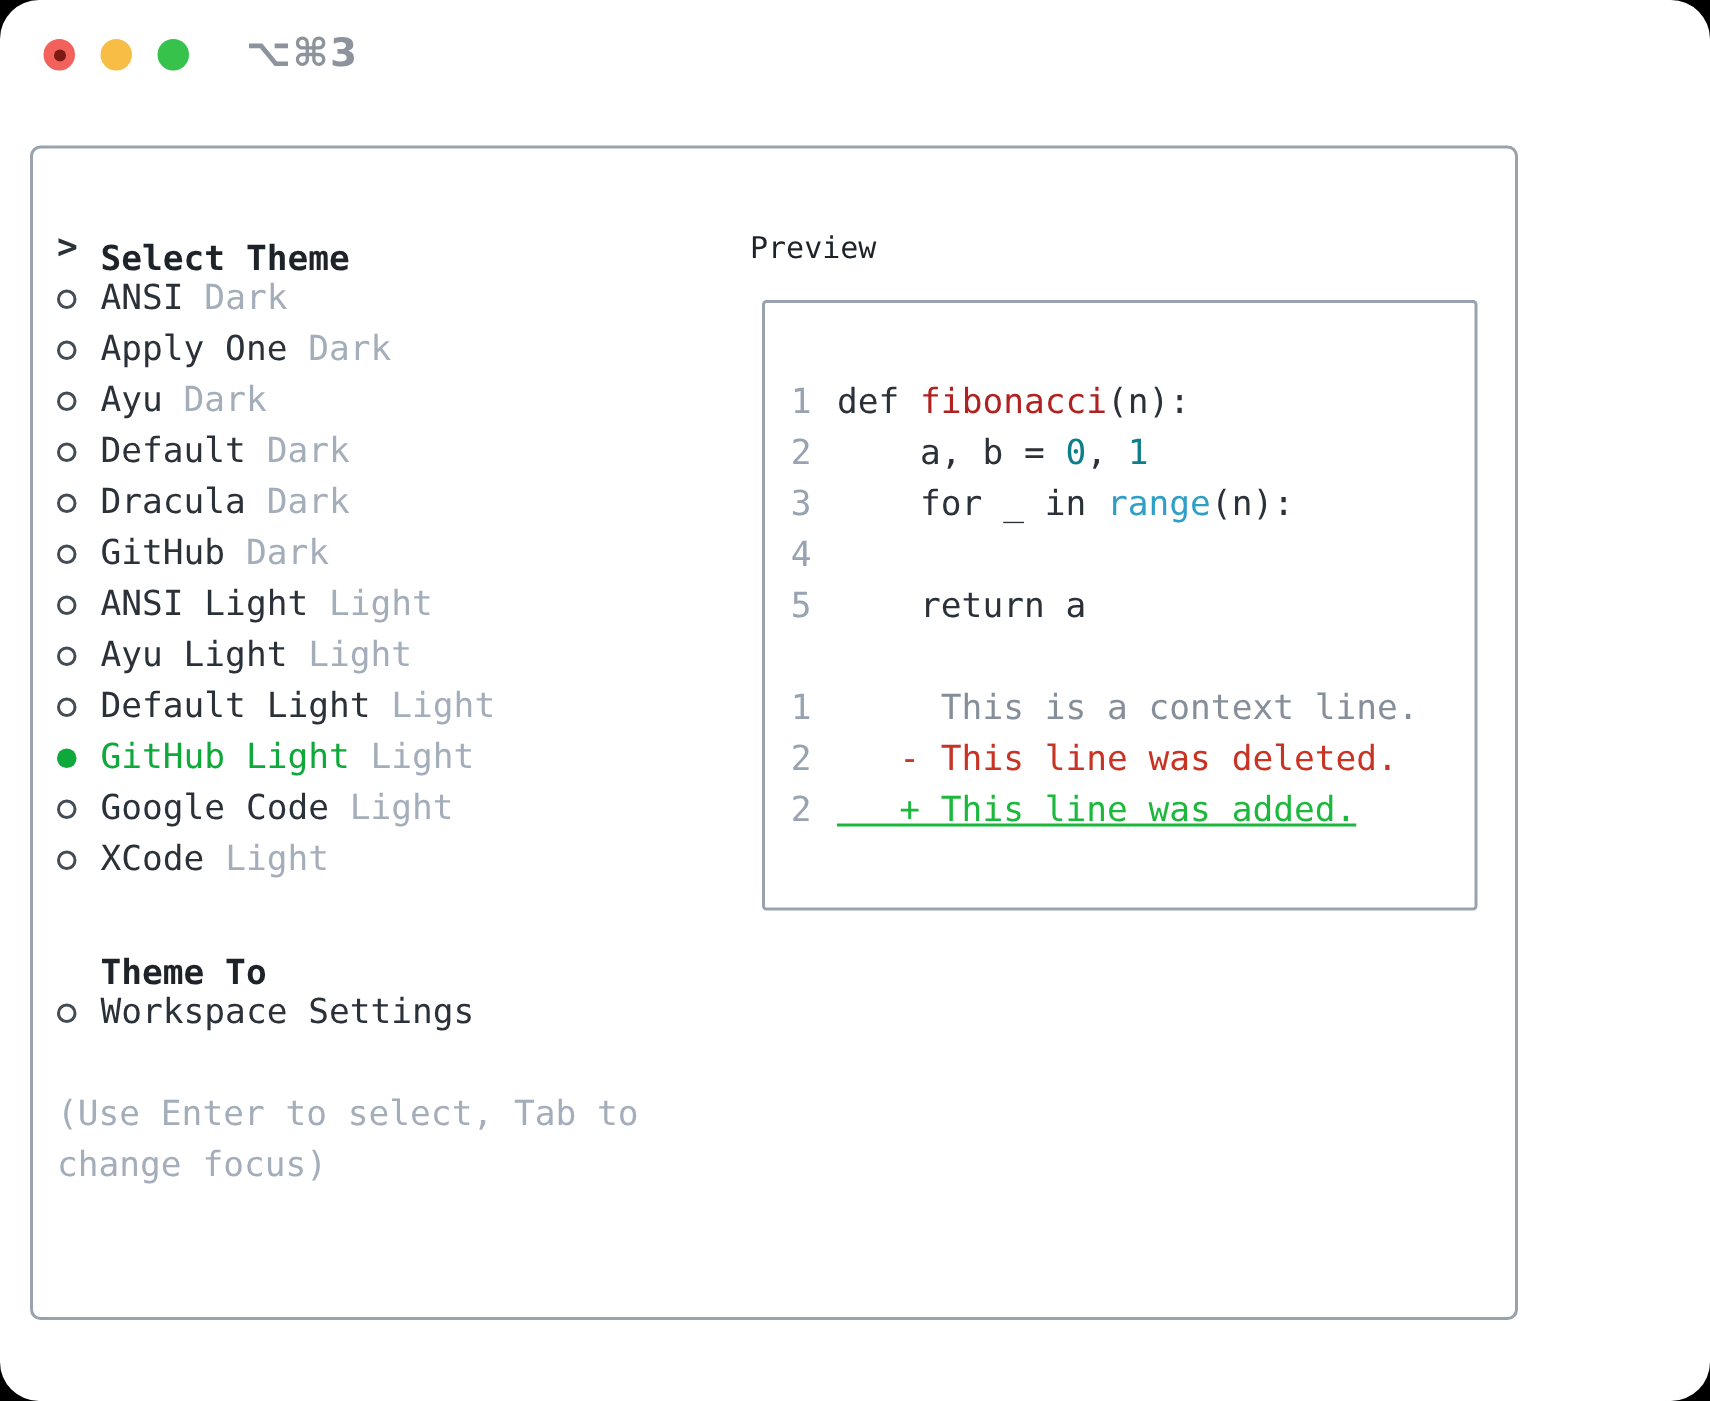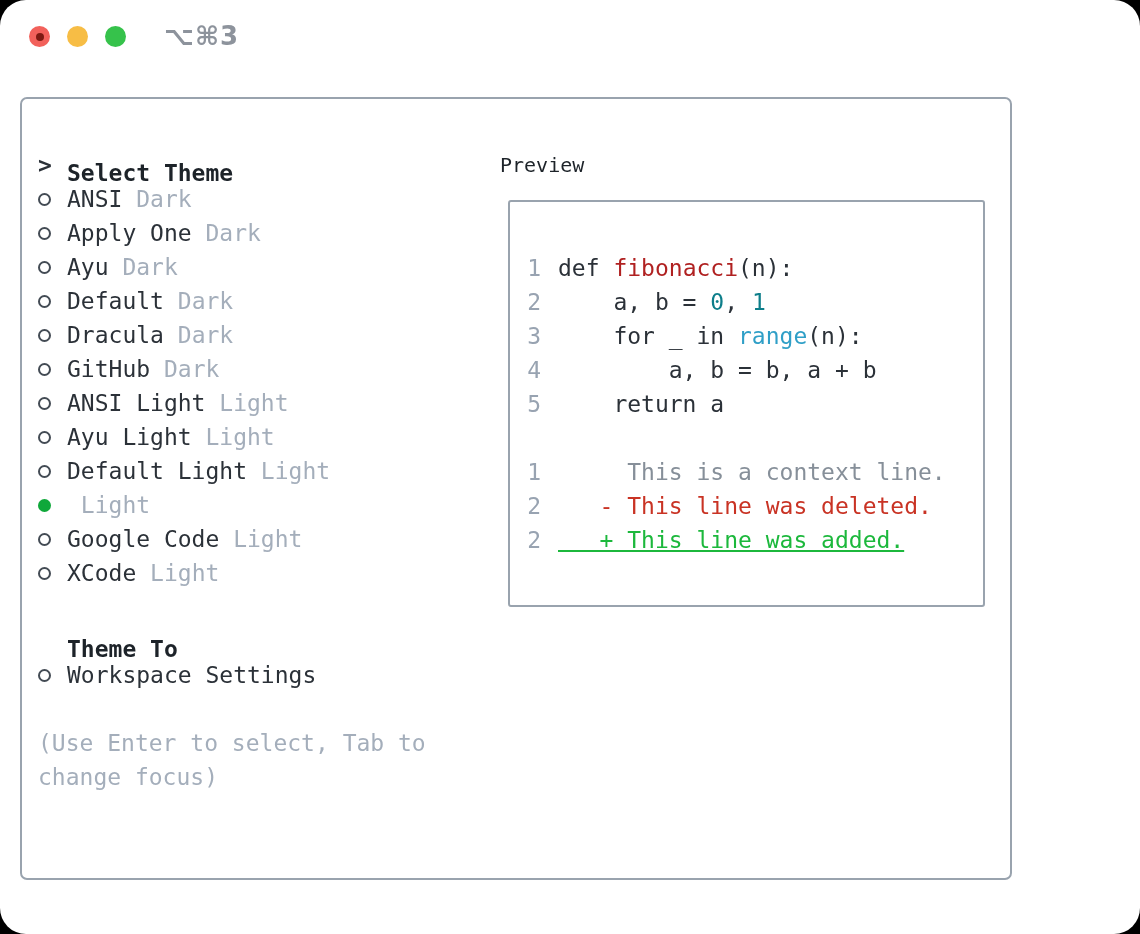--- a/index.html
+++ b/index.html
@@ -165,20 +165,21 @@
           <span class="marker">
             <span class="circle"></span>
           </span>
           <span class="name">Default Light</span>
           <span class="variant"> Light</span>
         </div>
         <div class="row selected">
           <span class="marker">
             <span class="circle filled"></span>
           </span>
+          <span class="name">GitHub Light</span>
           <span class="variant"> Light</span>
         </div>
         <div class="row">
           <span class="marker">
             <span class="circle"></span>
           </span>
           <span class="name">Google Code</span>
           <span class="variant"> Light</span>
         </div>
         <div class="row">
@@ -219,21 +220,20 @@
           <div class="code-line">
             <span class="ln">2</span>
             <span class="line-text"><span class="seg code">    a, b = </span><span class="seg num">0</span><span class="seg code">, </span><span class="seg num">1</span></span>
           </div>
           <div class="code-line">
             <span class="ln">3</span>
             <span class="line-text"><span class="seg code">    for _ in </span><span class="seg builtin">range</span><span class="seg code">(n):</span></span>
           </div>
           <div class="code-line">
             <span class="ln">4</span>
-            <span class="line-text"><span class="seg code">        a, b = b, a + b</span></span>
           </div>
           <div class="code-line">
             <span class="ln">5</span>
             <span class="line-text"><span class="seg code">    return a</span></span>
           </div>
           <div class="code-line">
             <span class="ln"></span>
             <span class="line-text"></span>
           </div>
           <div class="code-line">

